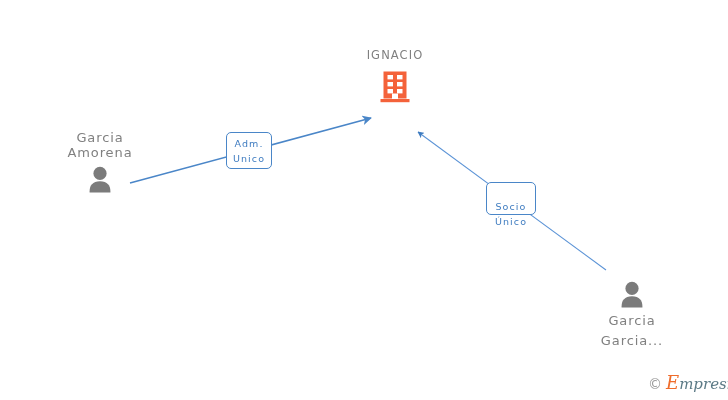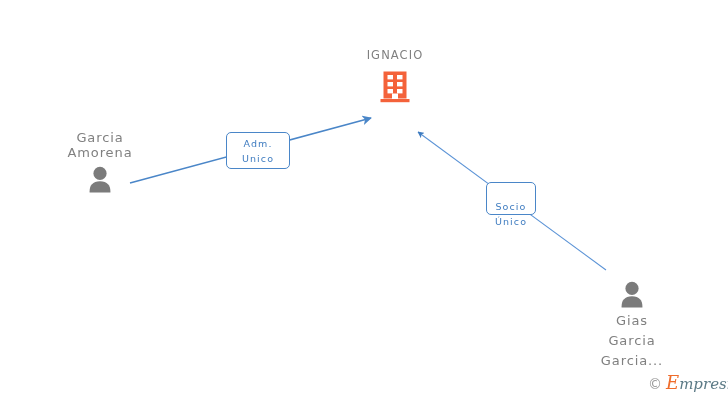--- a/index.html
+++ b/index.html
@@ -92,21 +92,21 @@
     font-size: 9.5px;
     line-height: 15px;
     letter-spacing: 1.1px;
     text-align: center;
     padding-top: 3px;
     white-space: nowrap;
   }
   #rel-adm {
     left: 226px;
     top: 132px;
-    width: 64px;
+    width: 46px;
     height: 37px;
   }
   #rel-socio {
     left: 486px;
     top: 182px;
     width: 50px;
     height: 33px;
     padding-top: 16px;
   }
 
@@ -182,21 +182,20 @@
       <circle cx="12" cy="7.4" r="6.6" fill="#7b7b7b"></circle>
       <path d="M12 15.2 C4.6 15.2 1.6 19.6 1.6 25.2 L1.6 26.6 L22.4 26.6 L22.4 25.2 C22.4 19.6 19.4 15.2 12 15.2 Z" fill="#7b7b7b"></path>
     </svg>
   </div>
 
   <div class="node" id="person-right">
     <svg class="person-icon" width="24" height="27" viewBox="0 0 24 27" xmlns="http://www.w3.org/2000/svg">
       <circle cx="12" cy="7.4" r="6.6" fill="#7b7b7b"></circle>
       <path d="M12 15.2 C4.6 15.2 1.6 19.6 1.6 25.2 L1.6 26.6 L22.4 26.6 L22.4 25.2 C22.4 19.6 19.4 15.2 12 15.2 Z" fill="#7b7b7b"></path>
     </svg>
-    <div class="node-label">Gias</div>
     <div class="node-label">Garcia</div>
     <div class="node-label">Garcia...</div>
   </div>
 
   <div class="rel-box" id="rel-adm">
     <div>Adm.</div>
     <div>Unico</div>
   </div>
 
   <div class="rel-box" id="rel-socio">

